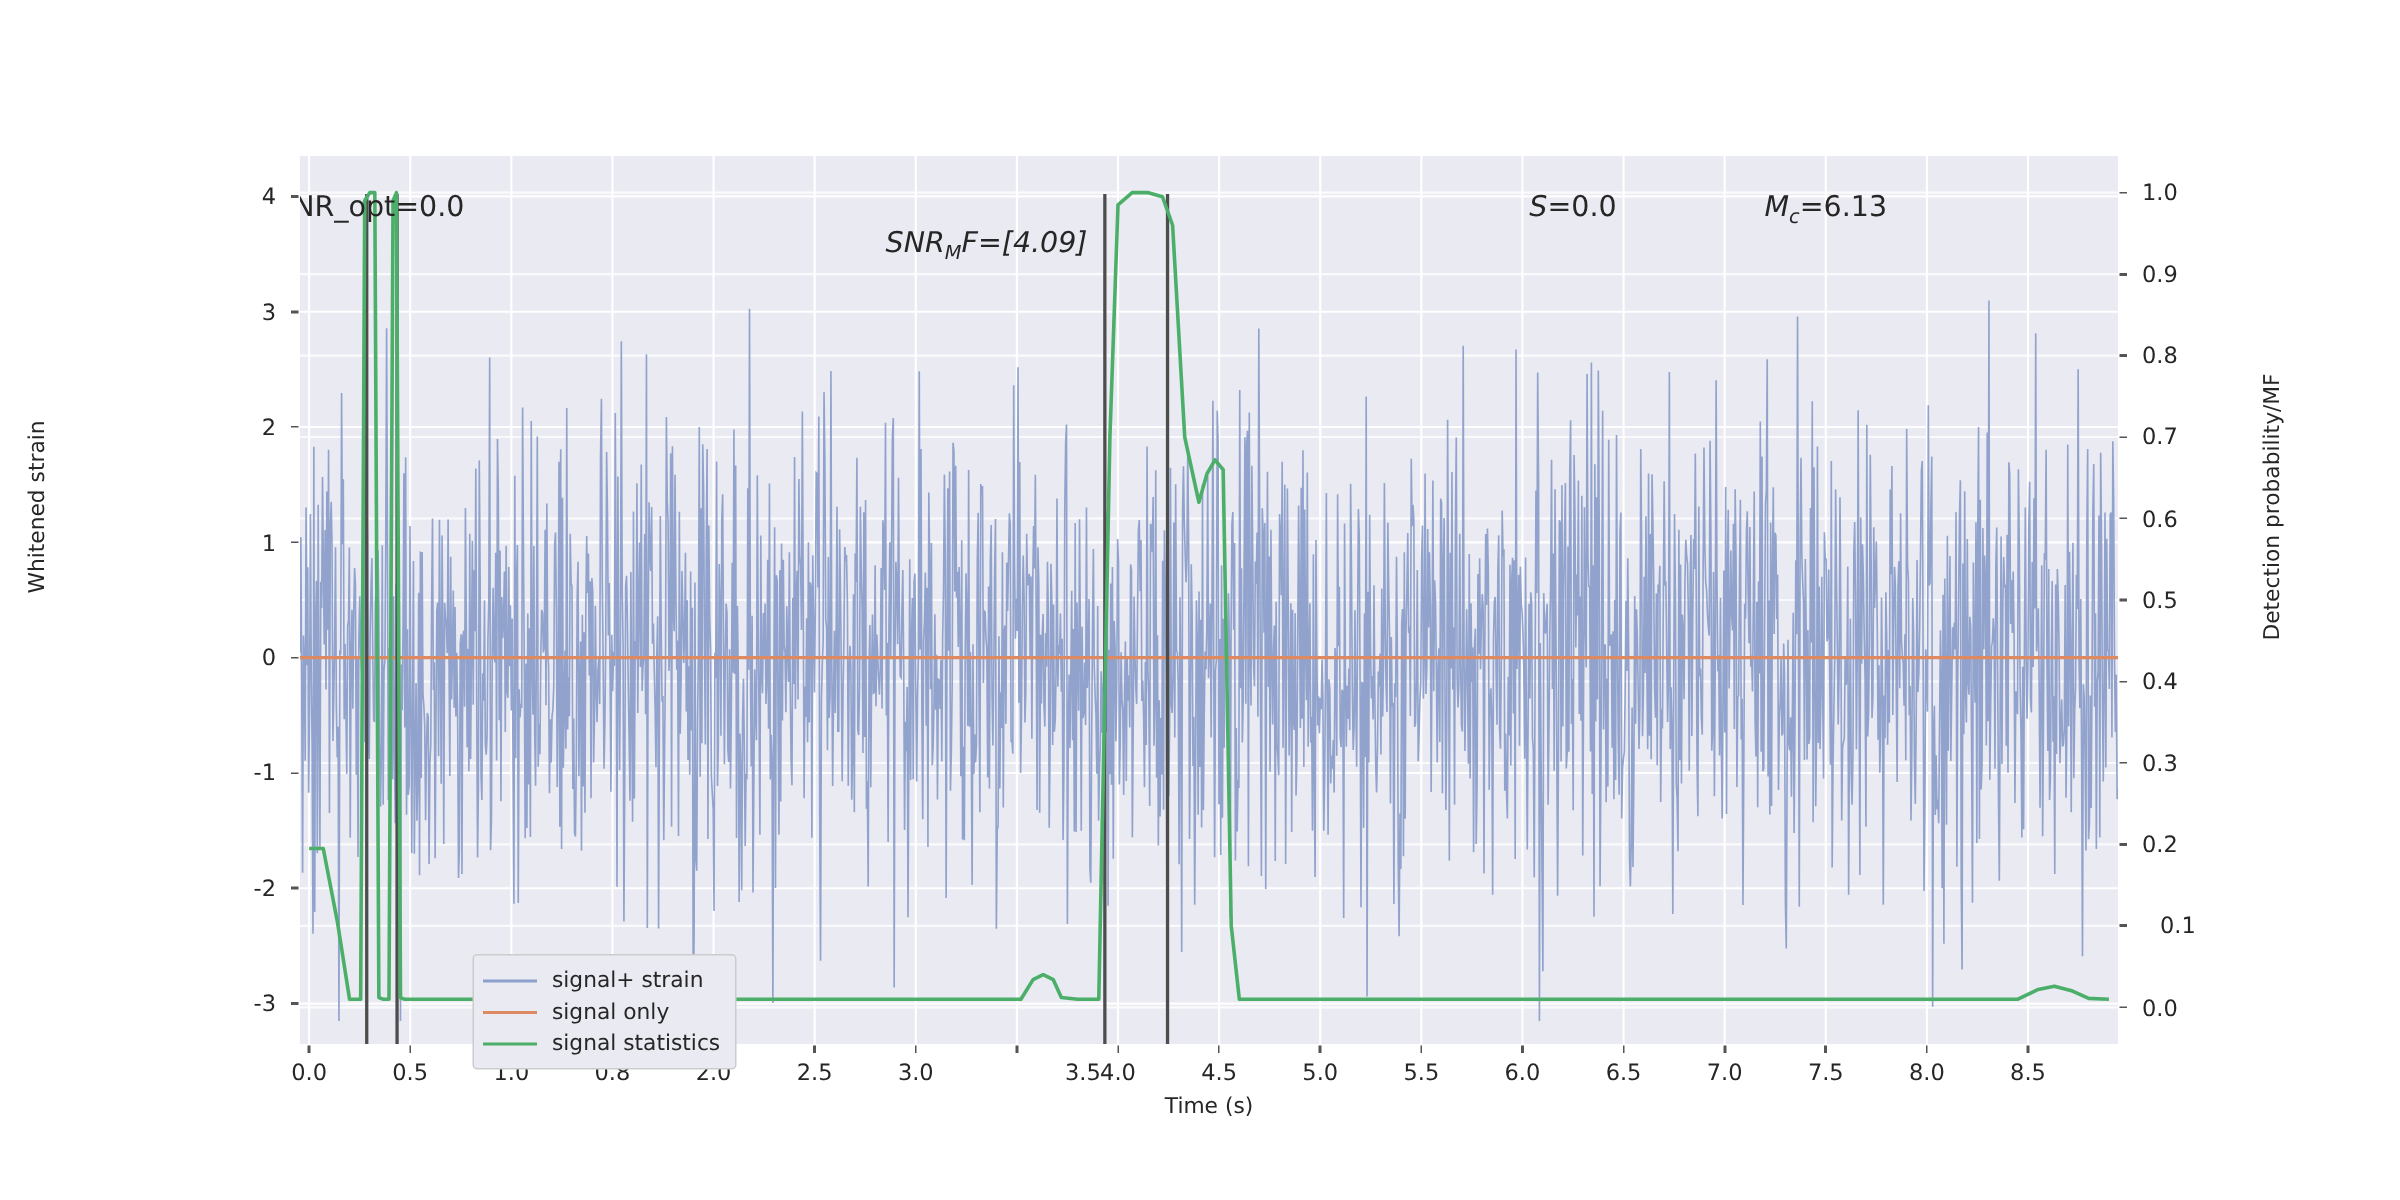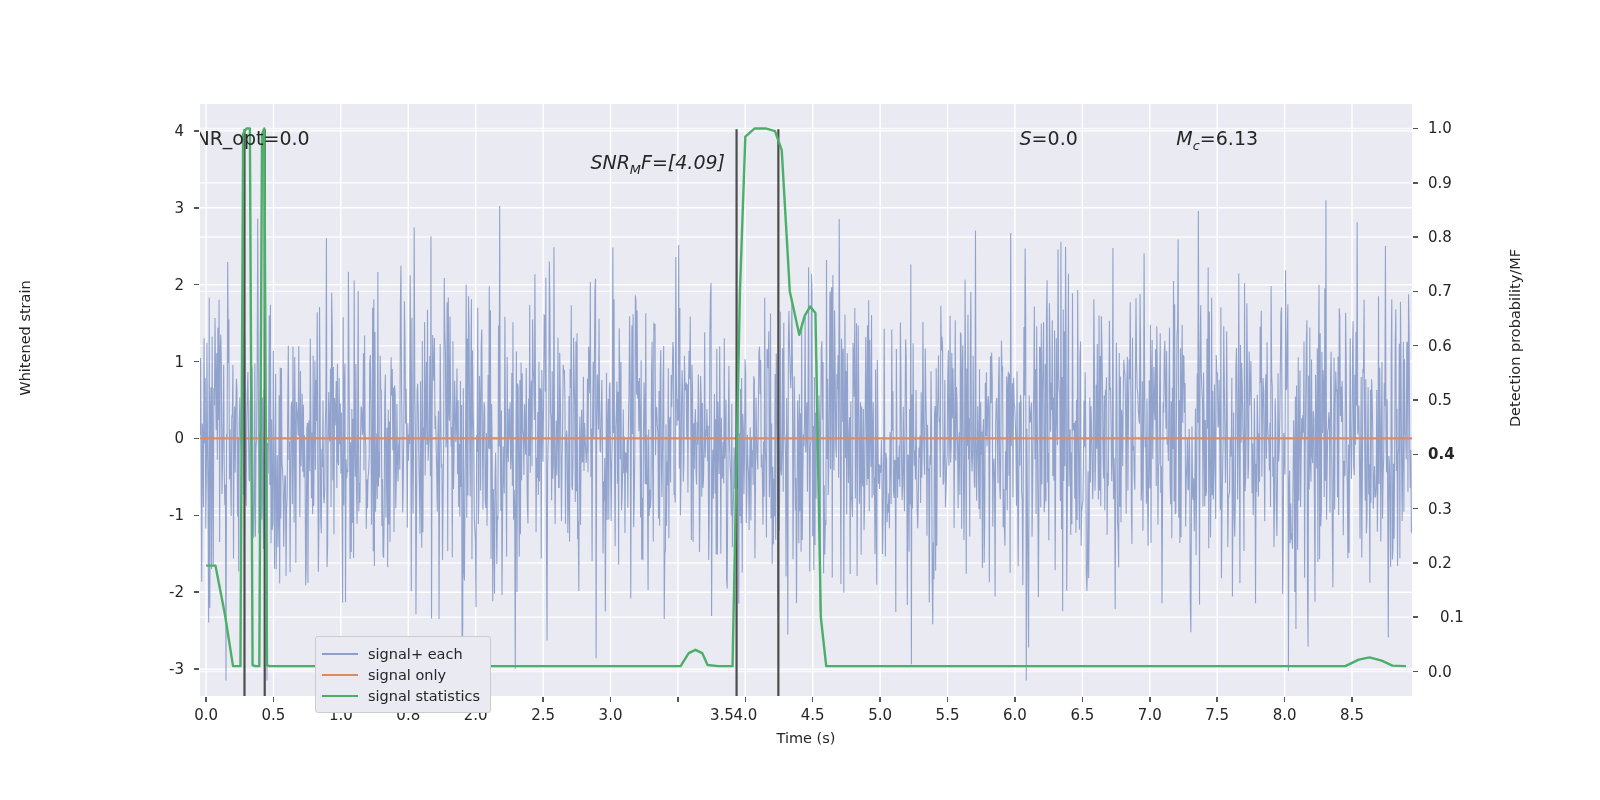--- a/index.html
+++ b/index.html
@@ -246,40 +246,40 @@
       <div class="tick-label" style="left: 184px; top: 121.909px; transform: translateX(-100%);">4</div>
       <div class="tick-mark" style="left: 194px; top: 130.159px; width: 5px; height: 1.5px;"></div>
       <div class="tick-label" style="left: 1428px; top: 662.56px;">0.0</div>
       <div class="tick-mark" style="left: 1413px; top: 670.81px; width: 5px; height: 1.5px;"></div>
       <div class="tick-label" style="left: 1440px; top: 608.248px;">0.1</div>
       <div class="tick-mark" style="left: 1413px; top: 616.498px; width: 5px; height: 1.5px;"></div>
       <div class="tick-label" style="left: 1428px; top: 553.936px;">0.2</div>
       <div class="tick-mark" style="left: 1413px; top: 562.186px; width: 5px; height: 1.5px;"></div>
       <div class="tick-label" style="left: 1428px; top: 499.624px;">0.3</div>
       <div class="tick-mark" style="left: 1413px; top: 507.874px; width: 5px; height: 1.5px;"></div>
-      <div class="tick-label" style="left: 1428px; top: 445.312px; font-weight: bold;">0.4</div>
+      <div class="tick-label" style="left: 1428px; top: 445.312px;">0.4</div>
       <div class="tick-mark" style="left: 1413px; top: 453.562px; width: 5px; height: 1.5px;"></div>
       <div class="tick-label" style="left: 1428px; top: 391px;">0.5</div>
       <div class="tick-mark" style="left: 1413px; top: 399.25px; width: 5px; height: 1.5px;"></div>
       <div class="tick-label" style="left: 1428px; top: 336.688px;">0.6</div>
       <div class="tick-mark" style="left: 1413px; top: 344.938px; width: 5px; height: 1.5px;"></div>
       <div class="tick-label" style="left: 1428px; top: 282.376px;">0.7</div>
       <div class="tick-mark" style="left: 1413px; top: 290.626px; width: 5px; height: 1.5px;"></div>
       <div class="tick-label" style="left: 1428px; top: 228.064px;">0.8</div>
       <div class="tick-mark" style="left: 1413px; top: 236.314px; width: 5px; height: 1.5px;"></div>
       <div class="tick-label" style="left: 1428px; top: 173.752px;">0.9</div>
       <div class="tick-mark" style="left: 1413px; top: 182.002px; width: 5px; height: 1.5px;"></div>
       <div class="tick-label" style="left: 1428px; top: 119.44px;">1.0</div>
       <div class="tick-mark" style="left: 1413px; top: 127.69px; width: 5px; height: 1.5px;"></div>
     </div>
 
   <div id="legend">
     <div class="legend-row">
       <span class="legend-swatch" style="background: rgb(141, 160, 203);"></span>
-      <span class="legend-text">signal+ each</span>
+      <span class="legend-text">signal+ strain</span>
     </div>
     <div class="legend-row">
       <span class="legend-swatch" style="background: rgb(221, 138, 99);"></span>
       <span class="legend-text">signal only</span>
     </div>
     <div class="legend-row">
       <span class="legend-swatch" style="background: rgb(76, 175, 105);"></span>
       <span class="legend-text">signal statistics</span>
     </div>
   </div>

